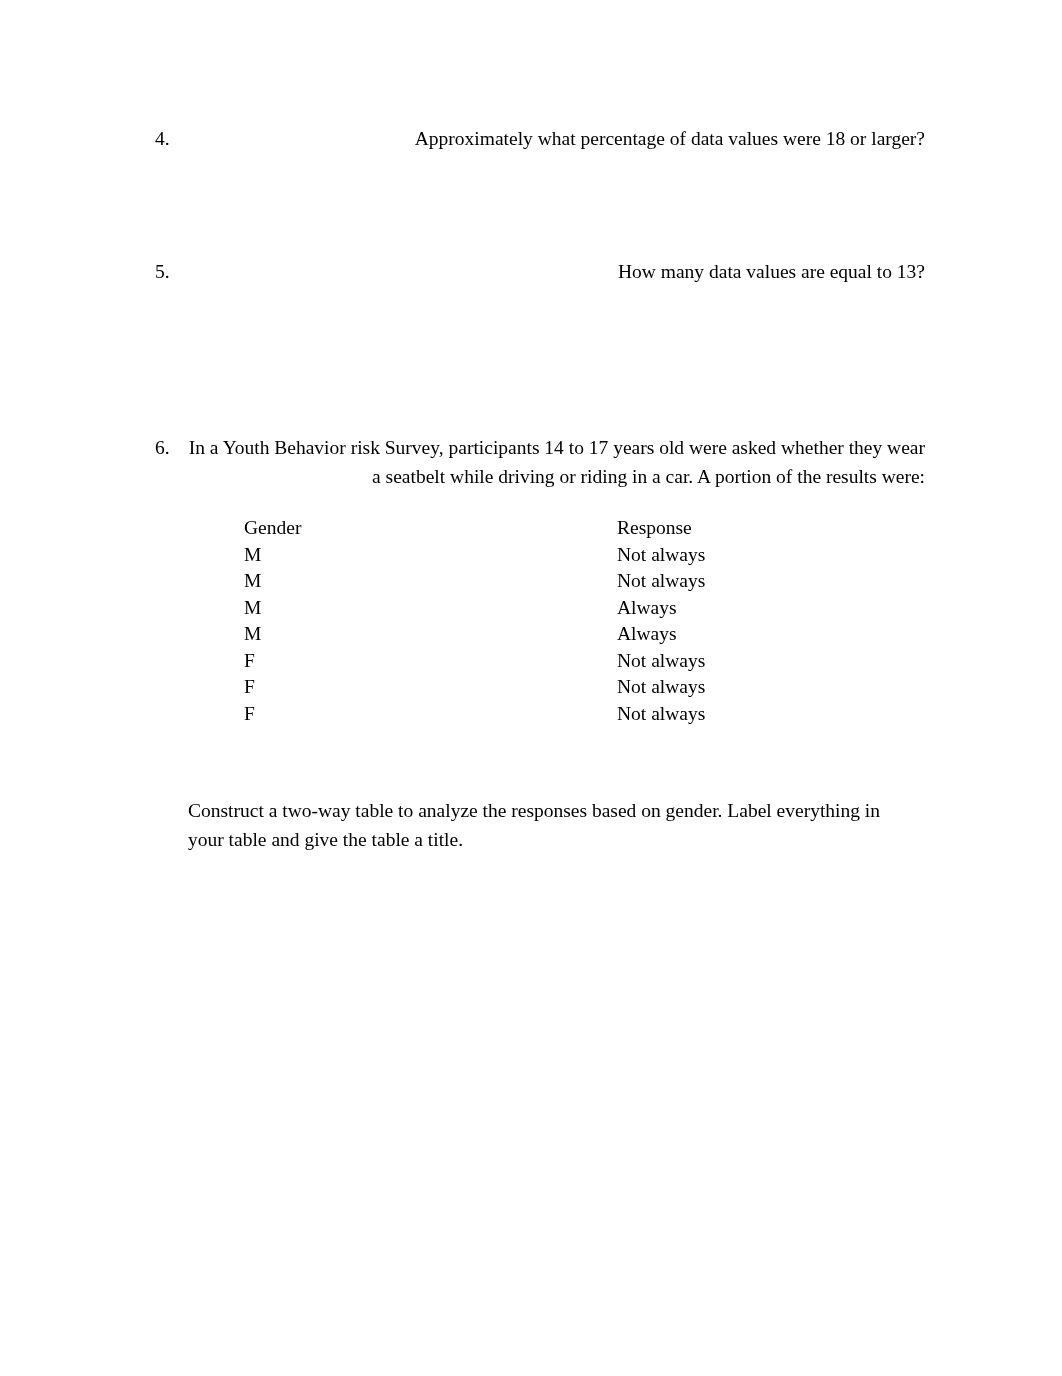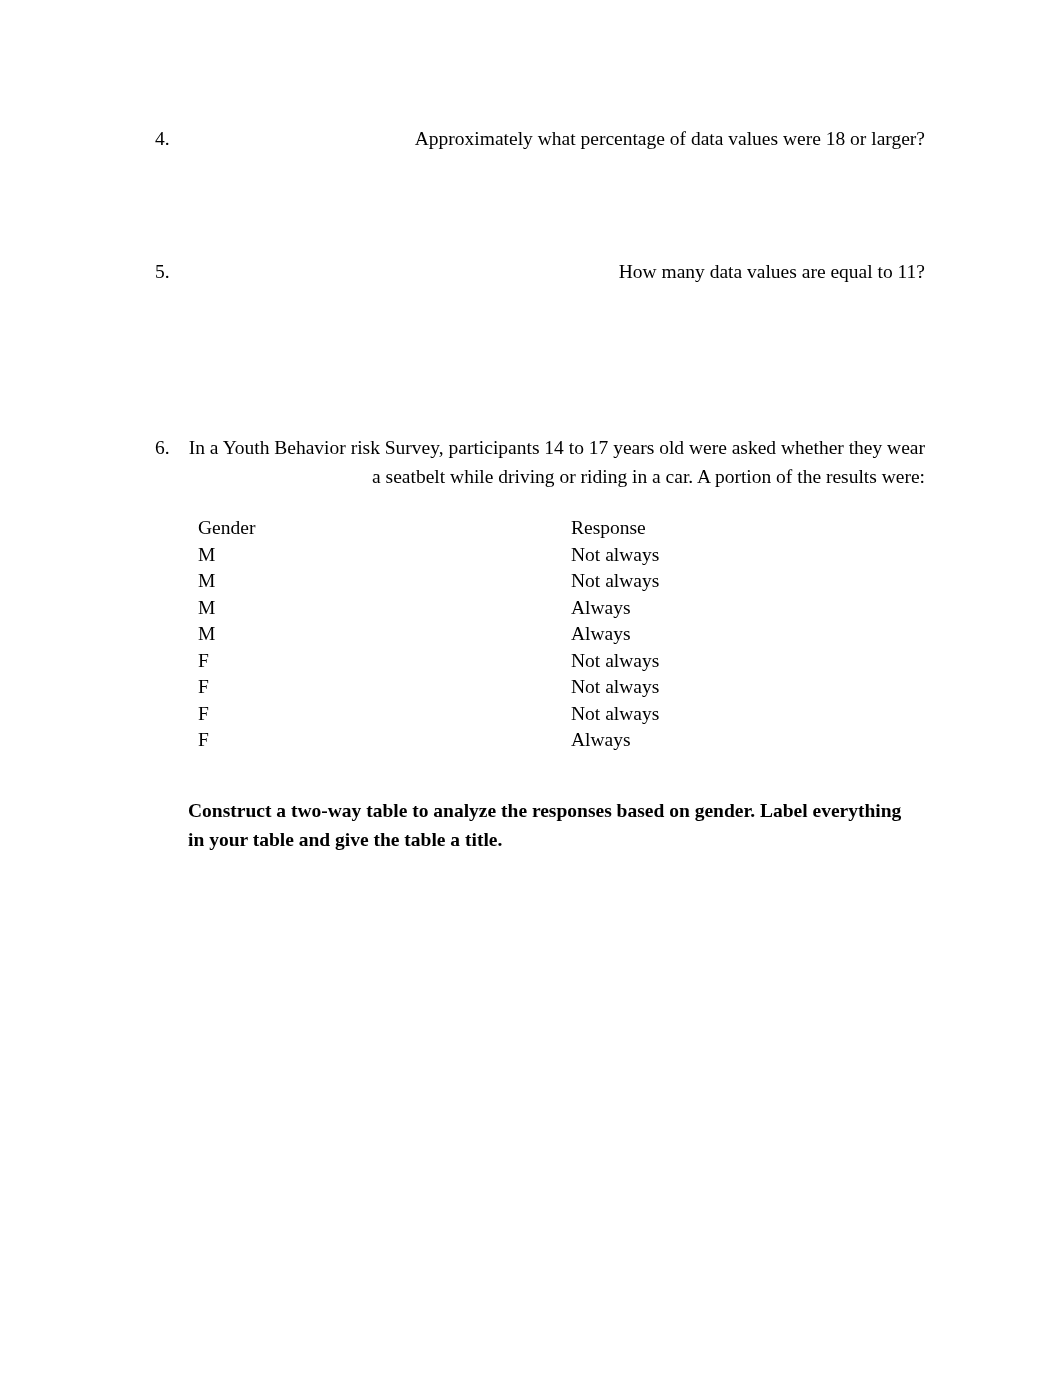--- a/index.html
+++ b/index.html
@@ -56,56 +56,56 @@
     position: absolute;
     left: 198px;
     top: 515px;
     font-size: 19.5px;
     line-height: 26.5px;
   }
   .datarow {
     display: block;
     height: 26.5px;
     white-space: nowrap;
+    margin-left: 46px;
   }
   .col-gender {
     display: inline-block;
     width: 373px;
     vertical-align: top;
   }
   .col-response {
     display: inline-block;
     vertical-align: top;
   }
 
   
   .closing {
     position: absolute;
     left: 188px;
     top: 796px;
     width: 725px;
     font-size: 19.5px;
     line-height: 29px;
     text-align: left;
-    font-weight: bold;
   }
 </style>
 </head>
 <body>
 
 <div class="page">
 
   <div class="qitem" id="q4">
     <span class="num">4.</span>
     <span class="qtext">Approximately what percentage of data values were 18 or larger?</span>
   </div>
 
   <div class="qitem" id="q5">
     <span class="num">5.</span>
-    <span class="qtext">How many data values are equal to 11?</span>
+    <span class="qtext">How many data values are equal to 13?</span>
   </div>
 
   <div class="qitem" id="q6">
     <span class="num">6.</span>
     <span class="qtext">In a Youth Behavior risk Survey, participants 14 to 17 years old were asked whether they wear a seatbelt while driving or riding in a car. A portion of the results were:</span>
   </div>
 
   <div class="datalist">
     <div class="datarow">
       <span class="col-gender">Gender</span><span class="col-response">Response</span>
@@ -132,20 +132,17 @@
     </div>
 
     <div class="datarow">
       <span class="col-gender">F</span><span class="col-response">Not always</span>
     </div>
 
     <div class="datarow">
       <span class="col-gender">F</span><span class="col-response">Not always</span>
     </div>
 
-    <div class="datarow">
-      <span class="col-gender">F</span><span class="col-response">Always</span>
-    </div>
   </div>
 
   <div class="closing">Construct a two-way table to analyze the responses based on gender. Label everything in your table and give the table a title.</div>
 
 </div>
 
 </body></html>

